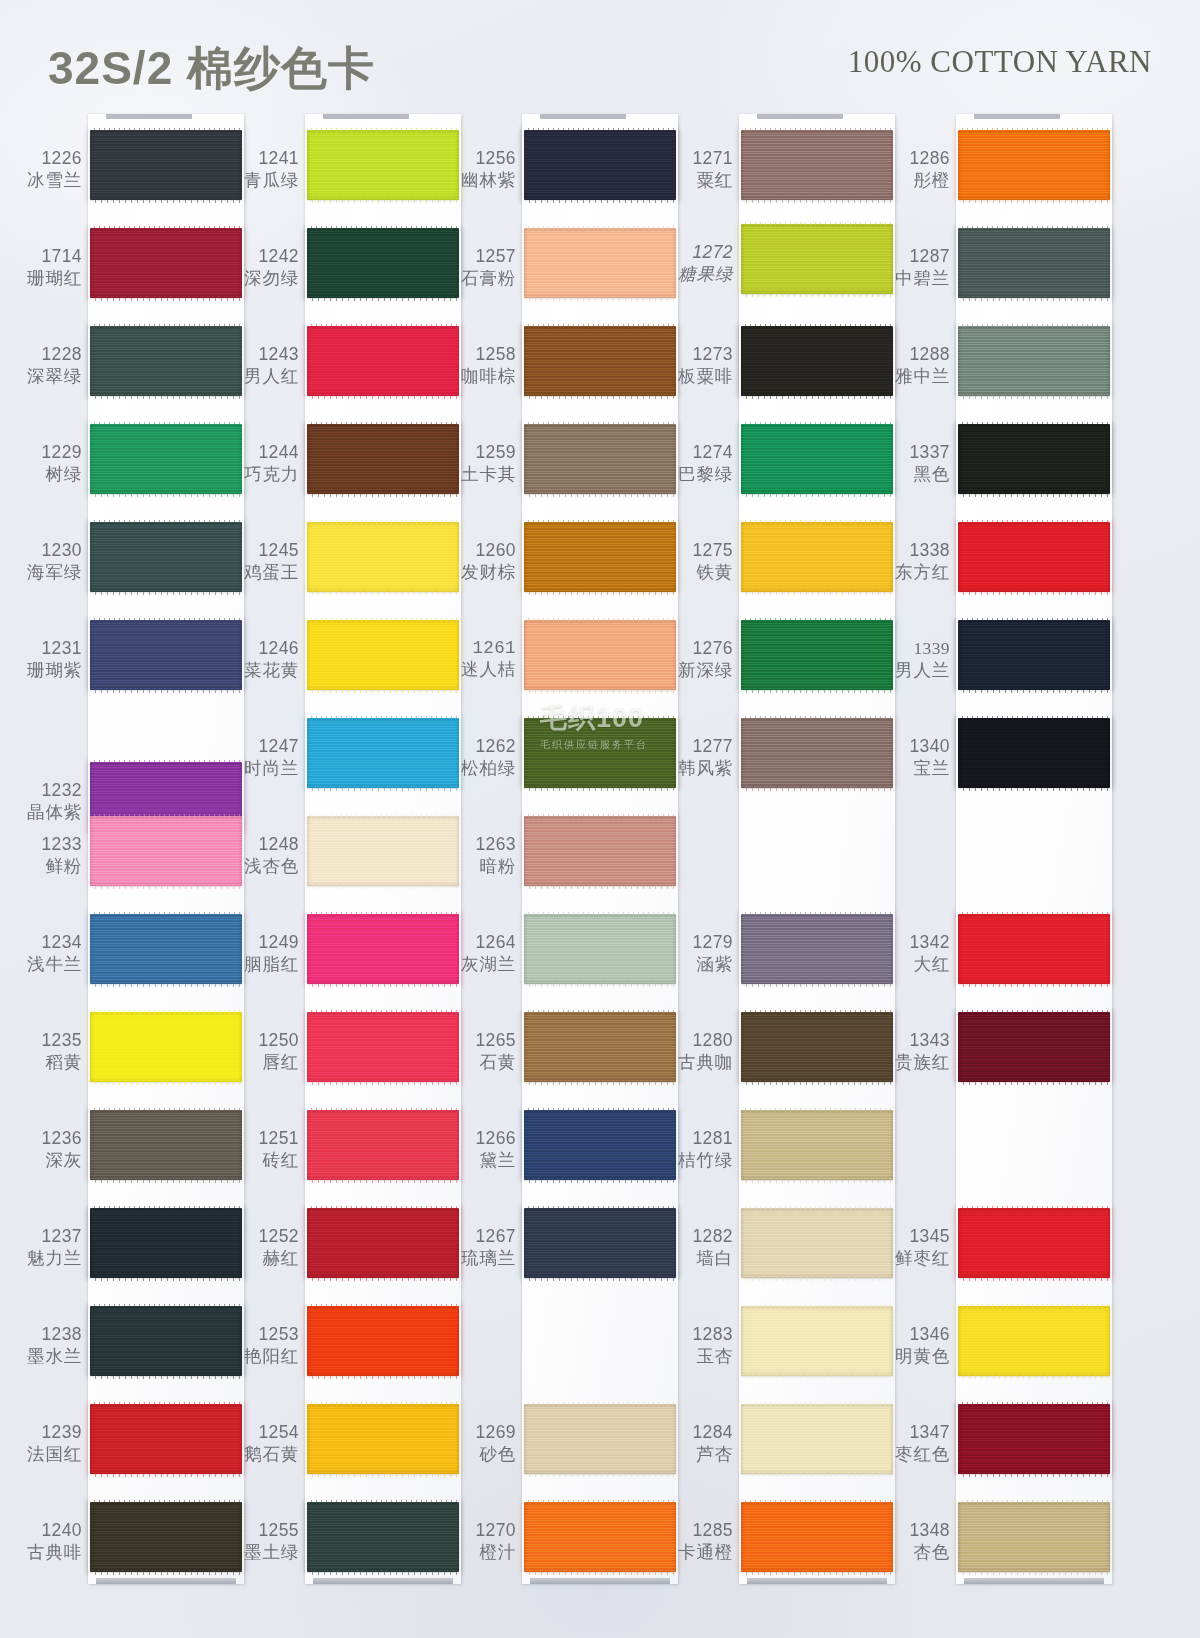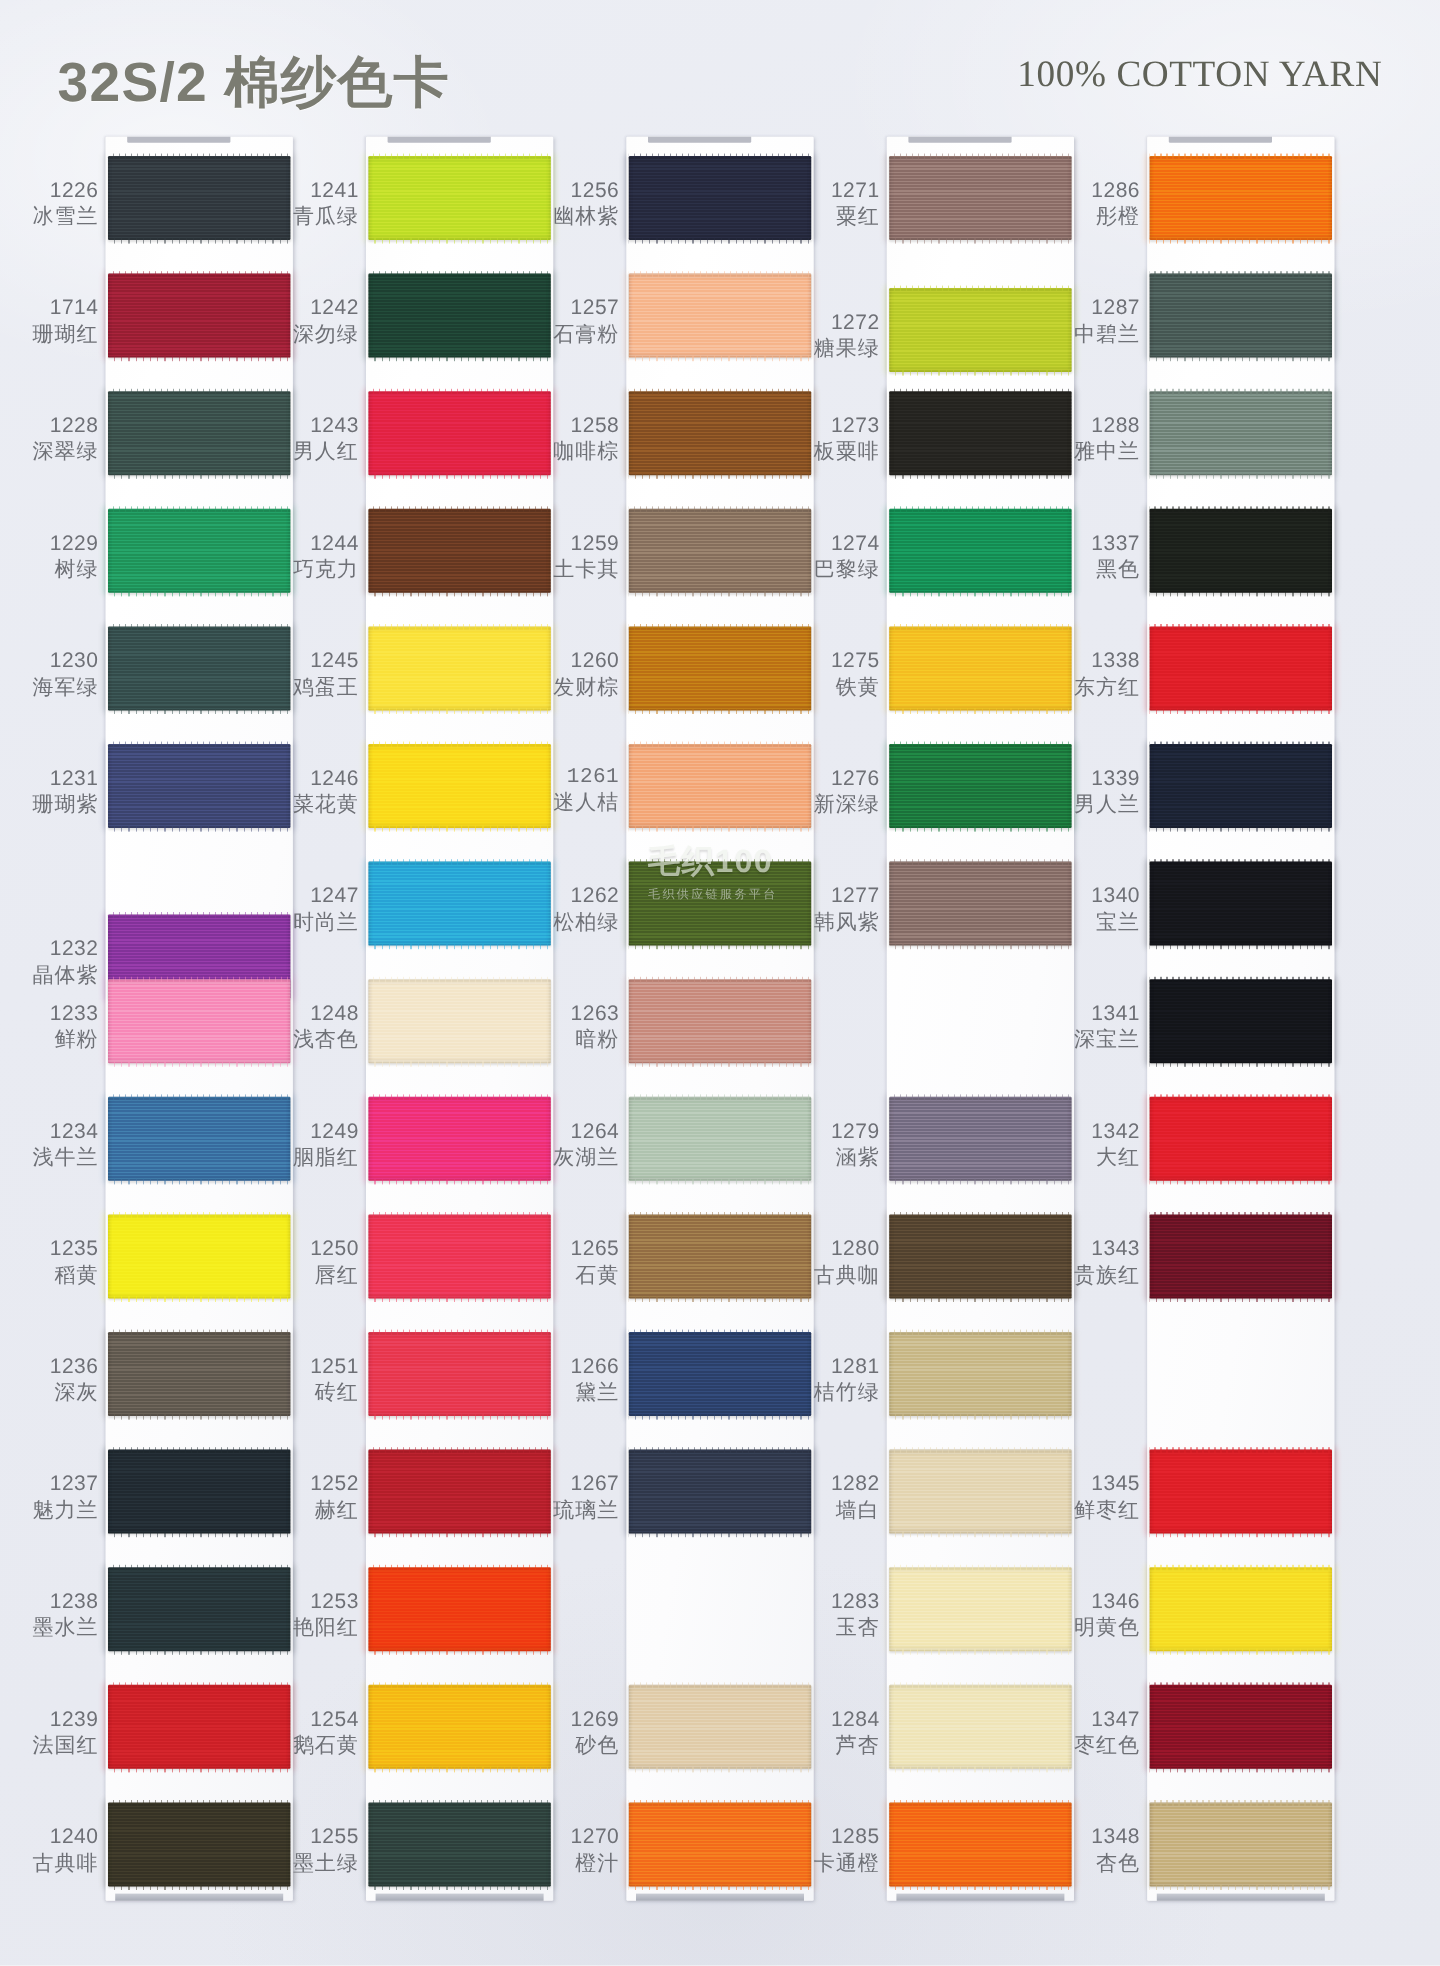--- a/index.html
+++ b/index.html
@@ -546,21 +546,21 @@
       <div class="rows">
         <div class="row" style="top: 22px;">
           <div class="label">
             <span class="code">1271</span>
             <span class="name">粟红</span>
           </div>
           <div class="swatch" style="background: rgb(146, 116, 110);"></div>
           <div class="fuzz" style="top: -2px; background: repeating-linear-gradient(90deg, rgba(0, 0, 0, 0) 0px, rgba(0, 0, 0, 0) 4px, rgb(146, 116, 110) 4px, rgb(146, 116, 110) 5px);"></div>
           <div class="fuzz" style="top: 68px; background: repeating-linear-gradient(90deg, rgba(0, 0, 0, 0) 0px, rgba(0, 0, 0, 0) 5px, rgb(146, 116, 110) 5px, rgb(146, 116, 110) 6px);"></div>
         </div>
-        <div class="row" style="top: 132px;">
+        <div class="row" style="top: 116px; font-style: italic;">
           <div class="label">
             <span class="code">1272</span>
             <span class="name">糖果绿</span>
           </div>
           <div class="swatch" style="background: rgb(189, 206, 44);"></div>
           <div class="fuzz" style="top: -2px; background: repeating-linear-gradient(90deg, rgba(0, 0, 0, 0) 0px, rgba(0, 0, 0, 0) 4px, rgb(189, 206, 44) 4px, rgb(189, 206, 44) 5px);"></div>
           <div class="fuzz" style="top: 68px; background: repeating-linear-gradient(90deg, rgba(0, 0, 0, 0) 0px, rgba(0, 0, 0, 0) 5px, rgb(189, 206, 44) 5px, rgb(189, 206, 44) 6px);"></div>
         </div>
         <div class="row" style="top: 218px;">
           <div class="label">
@@ -716,46 +716,37 @@
         </div>
         <div class="row" style="top: 414px;">
           <div class="label">
             <span class="code">1338</span>
             <span class="name">东方红</span>
           </div>
           <div class="swatch" style="background: rgb(224, 31, 40);"></div>
           <div class="fuzz" style="top: -2px; background: repeating-linear-gradient(90deg, rgba(0, 0, 0, 0) 0px, rgba(0, 0, 0, 0) 4px, rgb(224, 31, 40) 4px, rgb(224, 31, 40) 5px);"></div>
           <div class="fuzz" style="top: 68px; background: repeating-linear-gradient(90deg, rgba(0, 0, 0, 0) 0px, rgba(0, 0, 0, 0) 5px, rgb(224, 31, 40) 5px, rgb(224, 31, 40) 6px);"></div>
         </div>
-        <div class="row" style="top: 512px;">
+        <div class="row" style="top: 512px; font-family: Liberation Serif, serif;">
           <div class="label">
             <span class="code">1339</span>
             <span class="name">男人兰</span>
           </div>
           <div class="swatch" style="background: rgb(29, 36, 54);"></div>
           <div class="fuzz" style="top: -2px; background: repeating-linear-gradient(90deg, rgba(0, 0, 0, 0) 0px, rgba(0, 0, 0, 0) 4px, rgb(29, 36, 54) 4px, rgb(29, 36, 54) 5px);"></div>
           <div class="fuzz" style="top: 68px; background: repeating-linear-gradient(90deg, rgba(0, 0, 0, 0) 0px, rgba(0, 0, 0, 0) 5px, rgb(29, 36, 54) 5px, rgb(29, 36, 54) 6px);"></div>
         </div>
         <div class="row" style="top: 610px;">
           <div class="label">
             <span class="code">1340</span>
             <span class="name">宝兰</span>
           </div>
           <div class="swatch" style="background: rgb(22, 23, 28);"></div>
           <div class="fuzz" style="top: -2px; background: repeating-linear-gradient(90deg, rgba(0, 0, 0, 0) 0px, rgba(0, 0, 0, 0) 4px, rgb(22, 23, 28) 4px, rgb(22, 23, 28) 5px);"></div>
           <div class="fuzz" style="top: 68px; background: repeating-linear-gradient(90deg, rgba(0, 0, 0, 0) 0px, rgba(0, 0, 0, 0) 5px, rgb(22, 23, 28) 5px, rgb(22, 23, 28) 6px);"></div>
-        </div>
-        <div class="row" style="top: 708px;">
-          <div class="label">
-            <span class="code">1341</span>
-            <span class="name">深宝兰</span>
-          </div>
-          <div class="swatch" style="background: rgb(20, 22, 27);"></div>
-          <div class="fuzz" style="top: -2px; background: repeating-linear-gradient(90deg, rgba(0, 0, 0, 0) 0px, rgba(0, 0, 0, 0) 4px, rgb(20, 22, 27) 4px, rgb(20, 22, 27) 5px);"></div>
-          <div class="fuzz" style="top: 68px; background: repeating-linear-gradient(90deg, rgba(0, 0, 0, 0) 0px, rgba(0, 0, 0, 0) 5px, rgb(20, 22, 27) 5px, rgb(20, 22, 27) 6px);"></div>
         </div>
         <div class="row" style="top: 806px;">
           <div class="label">
             <span class="code">1342</span>
             <span class="name">大红</span>
           </div>
           <div class="swatch" style="background: rgb(227, 32, 44);"></div>
           <div class="fuzz" style="top: -2px; background: repeating-linear-gradient(90deg, rgba(0, 0, 0, 0) 0px, rgba(0, 0, 0, 0) 4px, rgb(227, 32, 44) 4px, rgb(227, 32, 44) 5px);"></div>
           <div class="fuzz" style="top: 68px; background: repeating-linear-gradient(90deg, rgba(0, 0, 0, 0) 0px, rgba(0, 0, 0, 0) 5px, rgb(227, 32, 44) 5px, rgb(227, 32, 44) 6px);"></div>
         </div>

